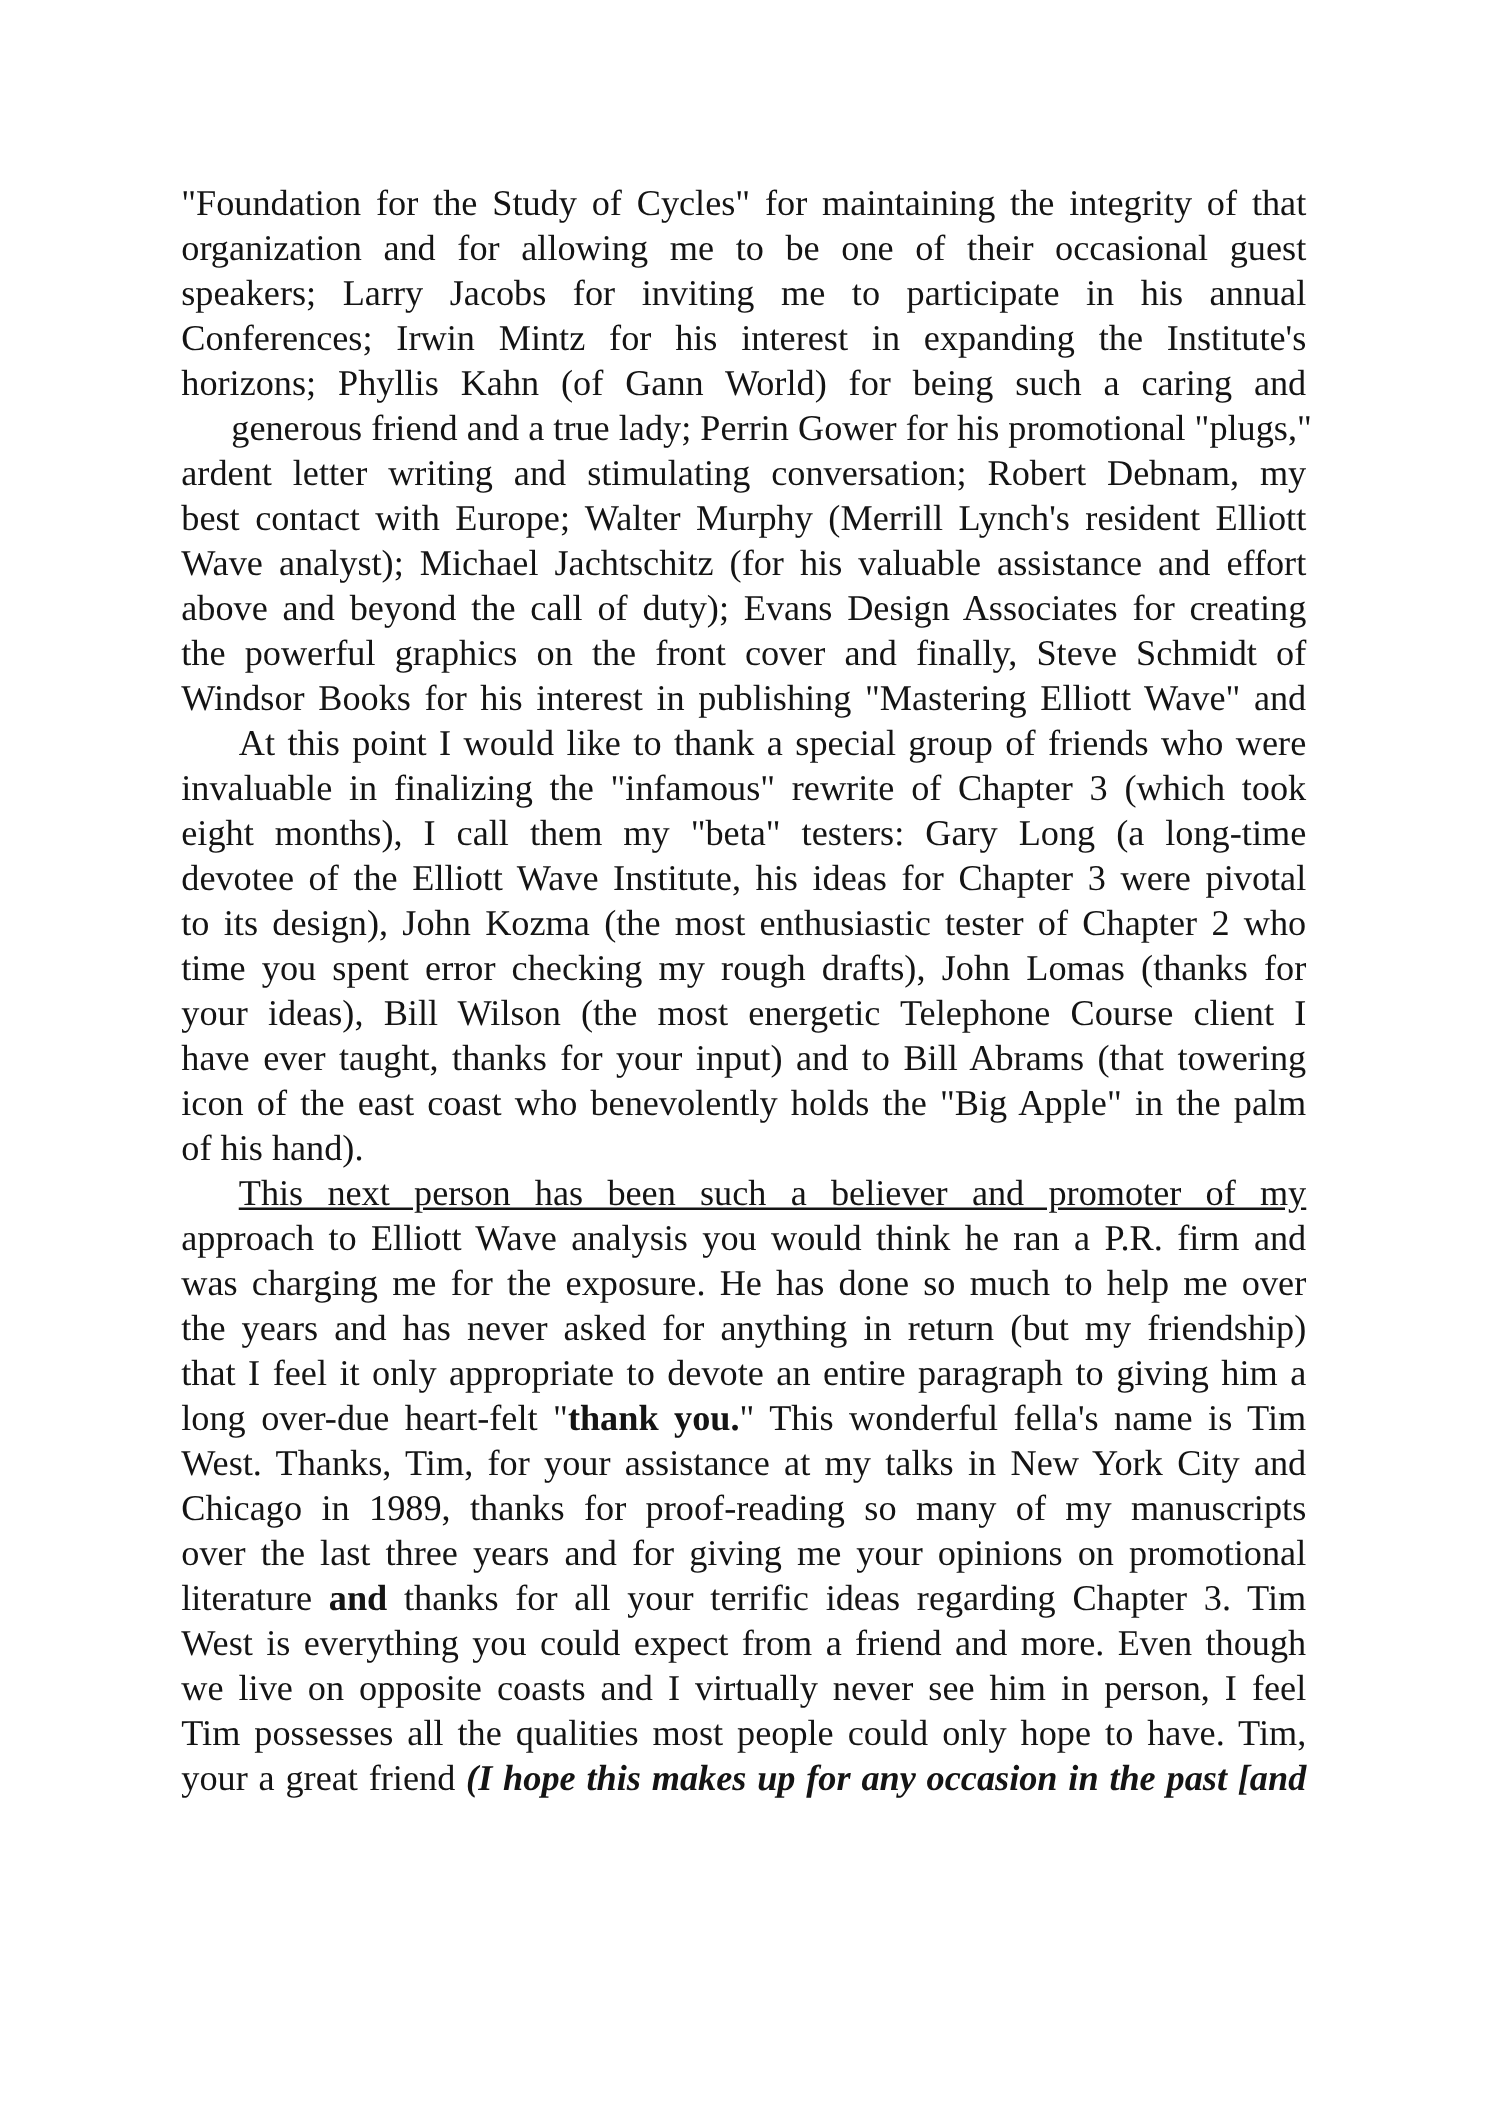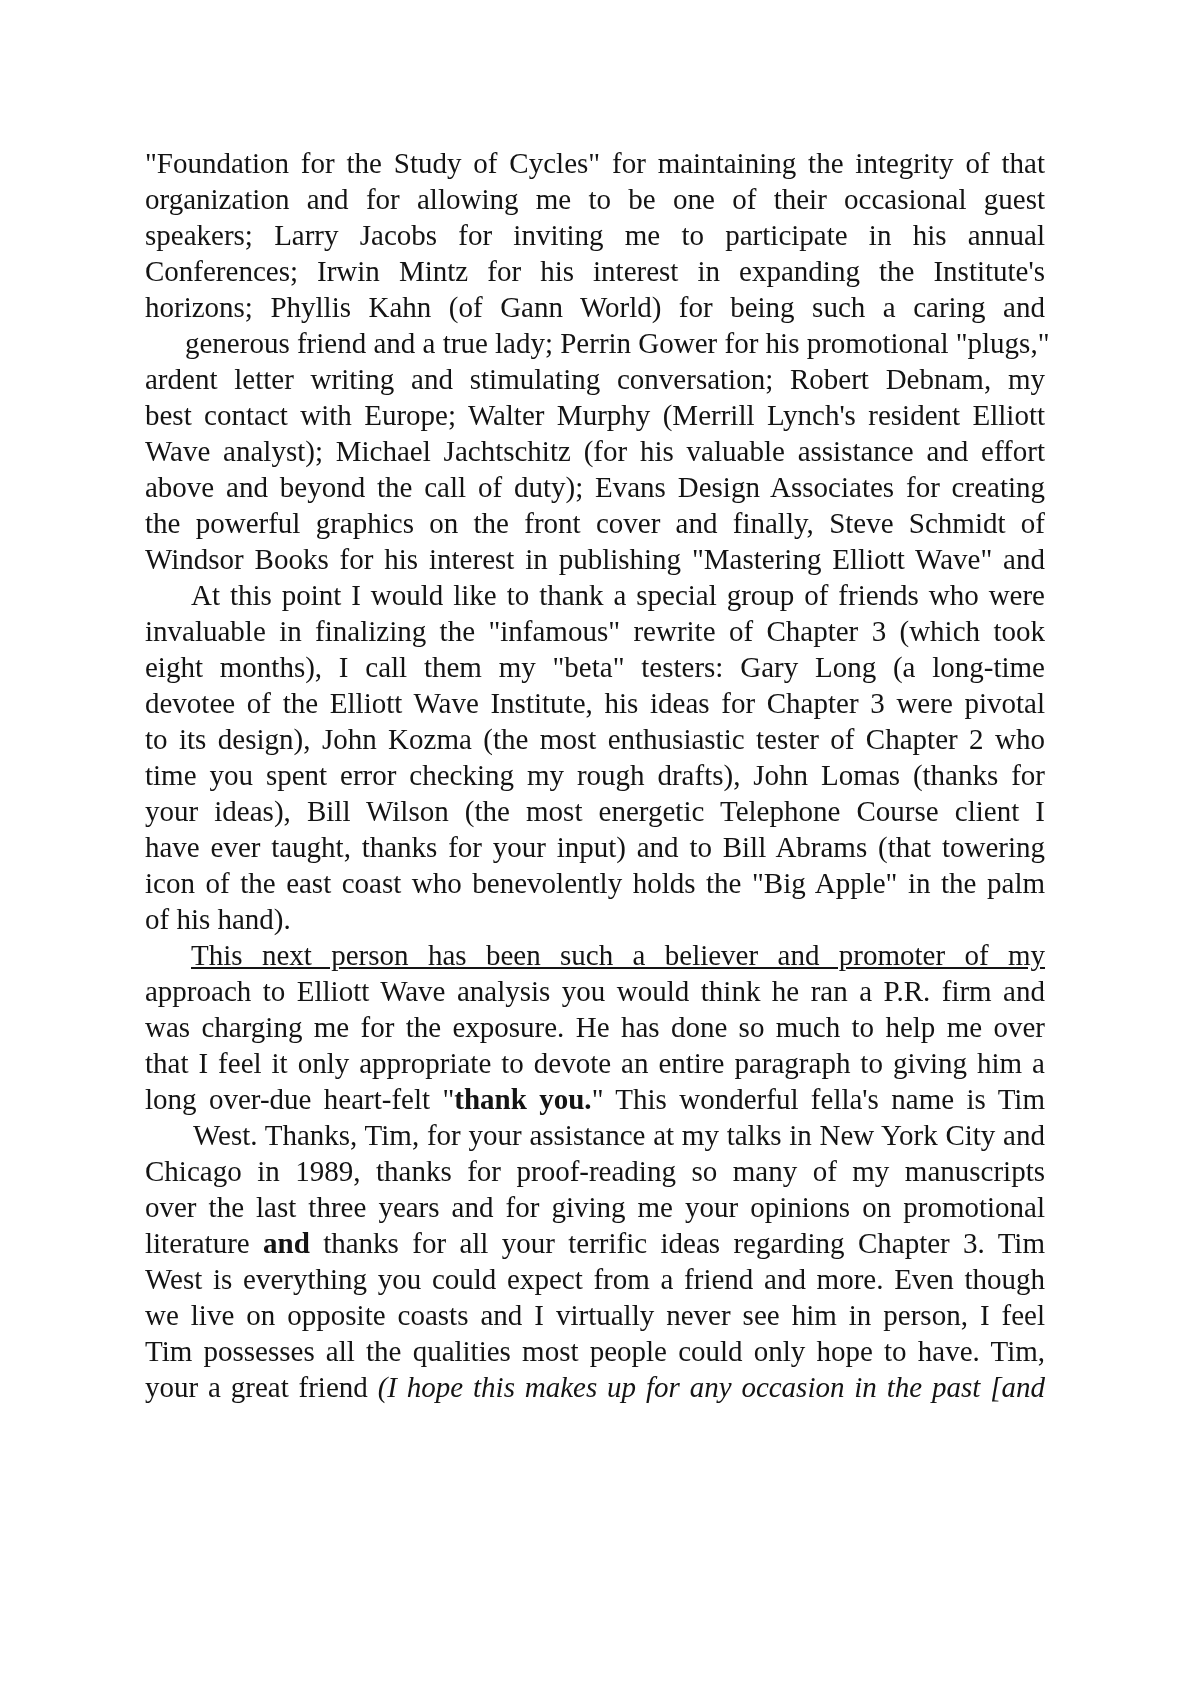--- a/index.html
+++ b/index.html
@@ -32,21 +32,21 @@
       text-align-last: justify;
       overflow: visible;
     }
     .line.last {
       text-align-last: left;
     }
     .line.indent {
       padding-left: 46px;
     }
     .b { font-weight: bold; }
-    .i { font-style: italic; }
+    .i { font-style: italic; font-weight: bold; }
   </style>
 </head>
 <body>
 
 <div class="page">
 
   <div class="para">
     <span class="line" style="word-spacing: 0px;"><span style="white-space: nowrap; word-spacing: 0px;">"Foundation for the Study of Cycles" for maintaining the integrity of that</span></span>
     <span class="line" style="word-spacing: 0px;"><span style="white-space: nowrap; word-spacing: 0px;">organization and for allowing me to be one of their occasional guest</span></span>
     <span class="line" style="word-spacing: 0px;"><span style="white-space: nowrap; word-spacing: 0px;">speakers; Larry Jacobs for inviting me to participate in his annual</span></span>
@@ -71,23 +71,24 @@
     <span class="line" style="word-spacing: 0px;"><span style="white-space: nowrap; word-spacing: 0px;">your ideas), Bill Wilson (the most energetic Telephone Course client I</span></span>
     <span class="line" style="word-spacing: 0px;"><span style="white-space: nowrap; word-spacing: 0px;">have ever taught, thanks for your input) and to Bill Abrams (that towering</span></span>
     <span class="line" style="word-spacing: 0px;"><span style="white-space: nowrap; word-spacing: 0px;">icon of the east coast who benevolently holds the "Big Apple" in the palm</span></span>
     <span class="line last">of his hand).</span>
   </div>
 
   <div class="para">
     <span class="line indent" style="word-spacing: 0px; text-decoration: underline;"><span style="white-space: nowrap; word-spacing: 0px;">This next person has been such a believer and promoter of my</span></span>
     <span class="line" style="word-spacing: 0px;"><span style="white-space: nowrap; word-spacing: 0px;">approach to Elliott Wave analysis you would think he ran a P.R. firm and</span></span>
     <span class="line" style="word-spacing: 0px;"><span style="white-space: nowrap; word-spacing: 0px;">was charging me for the exposure. He has done so much to help me over</span></span>
+    <span class="line" style="word-spacing: 0px;"><span style="white-space: nowrap; word-spacing: 0px;">the years and has never asked for anything in return (but my friendship)</span></span>
     <span class="line" style="word-spacing: 0px;"><span style="white-space: nowrap; word-spacing: 0px;">that I feel it only appropriate to devote an entire paragraph to giving him a</span></span>
     <span class="line" style="word-spacing: 0px;"><span style="white-space: nowrap; word-spacing: -0.0015625px;"><span>long over-due heart-felt "</span><span class="b">thank you.</span><span>" This wonderful fella's name is Tim</span></span></span>
-    <span class="line" style="word-spacing: 0px; margin-left: 48px;"><span style="white-space: nowrap; word-spacing: 0px;">West. Thanks, Tim, for your assistance at my talks in New York City and</span></span>
+    <span class="line" style="word-spacing: 0px;"><span style="white-space: nowrap; word-spacing: 0px;">West. Thanks, Tim, for your assistance at my talks in New York City and</span></span>
     <span class="line" style="word-spacing: 0px;"><span style="white-space: nowrap; word-spacing: 0px;">Chicago in 1989, thanks for proof-reading so many of my manuscripts</span></span>
     <span class="line" style="word-spacing: 0px;"><span style="white-space: nowrap; word-spacing: 0px;">over the last three years and for giving me your opinions on promotional</span></span>
     <span class="line" style="word-spacing: 0px;"><span style="white-space: nowrap; word-spacing: 0px;"><span>literature </span><span class="b">and</span><span> thanks for all your terrific ideas regarding Chapter 3. Tim</span></span></span>
     <span class="line" style="word-spacing: 0px;"><span style="white-space: nowrap; word-spacing: 0px;">West is everything you could expect from a friend and more. Even though</span></span>
     <span class="line" style="word-spacing: 0px;"><span style="white-space: nowrap; word-spacing: 0px;">we live on opposite coasts and I virtually never see him in person, I feel</span></span>
     <span class="line" style="word-spacing: 0px;"><span style="white-space: nowrap; word-spacing: 0px;">Tim possesses all the qualities most people could only hope to have. Tim,</span></span>
     <span class="line" style="word-spacing: 0px;"><span style="white-space: nowrap; word-spacing: 0px;"><span>your a great friend </span><span class="i">(I hope this makes up for any occasion in the past [and</span></span></span>
   </div>
 
 </div>

